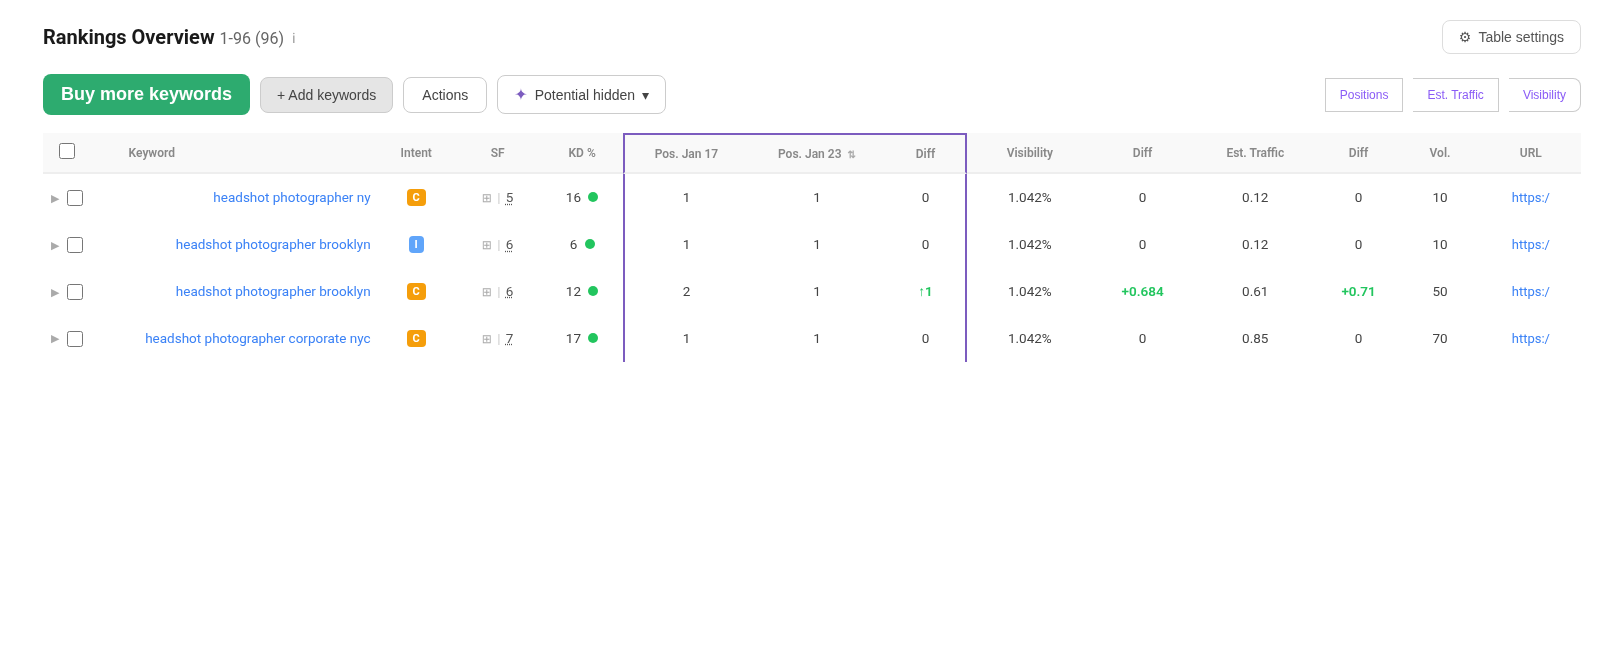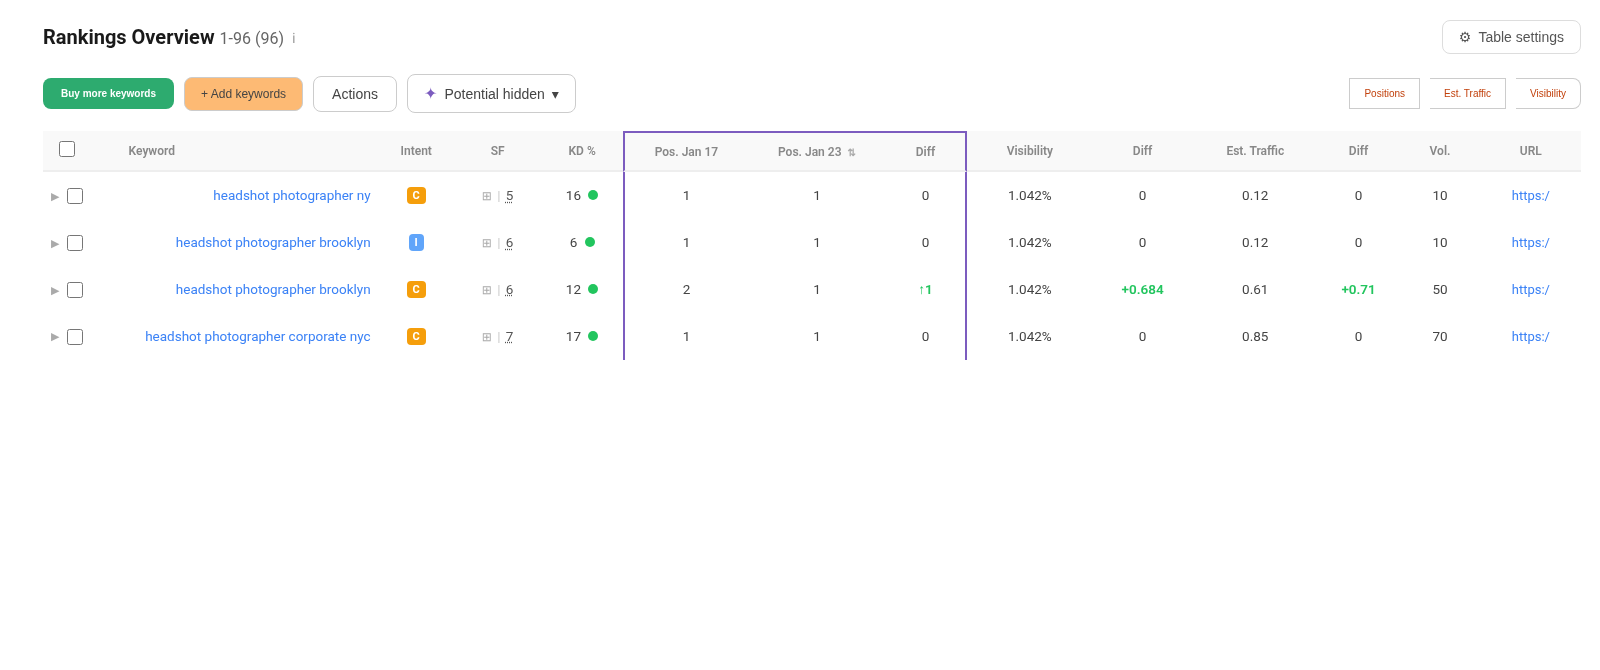--- a/index.html
+++ b/index.html
@@ -62,33 +62,33 @@
       gap: 10px;
       margin-bottom: 18px;
       flex-wrap: wrap;
     }
     .btn-buy {
       background: #2dab6f;
       color: #fff;
       border: none;
       border-radius: 8px;
       padding: 10px 18px;
-      font-size: 10px;
+      font-size: 18px;
       font-weight: 600;
       cursor: pointer;
     }
     .btn-add {
       display: flex;
       align-items: center;
       gap: 5px;
       border: 1.5px solid #ccc;
-      background: #fdba74;
+      background: #e5e5e5;
       border-radius: 8px;
       padding: 9px 16px;
-      font-size: 12px;
+      font-size: 14px;
       color: #444;
       cursor: pointer;
     }
     .btn-actions {
       border: 1.5px solid #ccc;
       background: #fff;
       border-radius: 8px;
       padding: 9px 18px;
       font-size: 14px;
       color: #444;
@@ -108,22 +108,22 @@
     }
     .potential-star {
       color: #7c5cbf;
       font-size: 16px;
     }
     .toolbar-spacer { flex: 1; }
     .btn-segment {
       border: 1.5px solid #ccc;
       background: #fff;
       padding: 9px 14px;
-      font-size: 10px;
-      color: #c2410c;
+      font-size: 12px;
+      color: #8b5cf6;
       cursor: pointer;
     }
     .btn-segment:first-child { border-radius: 8px 0 0 8px; }
     .btn-segment:last-of-type { border-radius: 0 8px 8px 0; }
     .btn-segment + .btn-segment { border-left: none; }
     .btn-domain {
       border: 2px solid #6b4fbb;
       background: #fff;
       border-radius: 8px;
       padding: 9px 16px;

